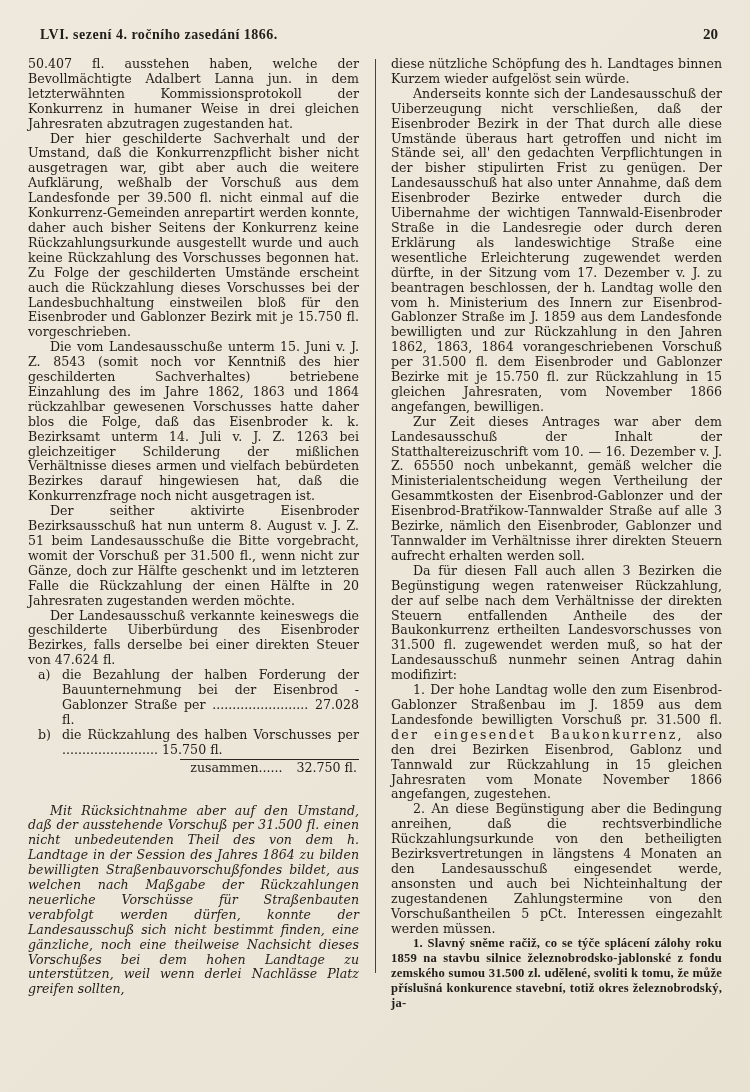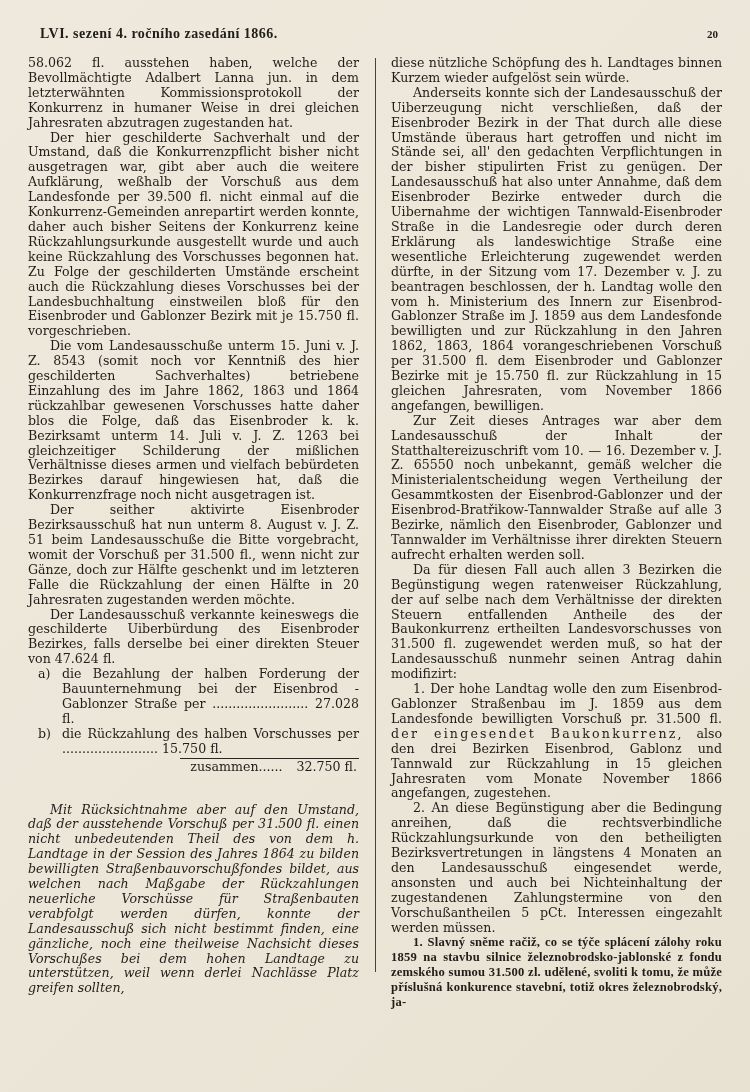--- a/index.html
+++ b/index.html
@@ -29,21 +29,21 @@
   .header-left {
     font-family: "Liberation Serif", serif;
     font-weight: bold;
     font-size: 14px;
     letter-spacing: 0.5px;
     white-space: nowrap;
   }
   .header-pagenum {
     font-family: "Liberation Serif", serif;
     font-weight: bold;
-    font-size: 11px;
+    font-size: 15px;
     padding-left: 30px;
   }
   .header-right {
     font-family: "DejaVu Serif", serif;
     font-weight: bold;
     font-size: 14.5px;
     white-space: nowrap;
   }
   .columns {
     display: flex;
@@ -100,21 +100,21 @@
 <div class="page">
 
   <div class="header-row">
     <div class="header-left">LVI. sezení 4. ročního zasedání 1866.</div>
     <div class="header-pagenum">20</div>
   </div>
 
   <div class="columns">
 
     <div class="col" lang="de">
-      <p>58.062 fl. ausstehen haben, welche der Bevollmächtigte Adalbert Lanna jun. in dem letzterwähnten Kommissionsprotokoll der Konkurrenz in humaner Weise in drei gleichen Jahresraten abzutragen zugestanden hat.</p>
+      <p>50.407 fl. ausstehen haben, welche der Bevollmächtigte Adalbert Lanna jun. in dem letzterwähnten Kommissionsprotokoll der Konkurrenz in humaner Weise in drei gleichen Jahresraten abzutragen zugestanden hat.</p>
       <p class="indent">Der hier geschilderte Sachverhalt und der Umstand, daß die Konkurrenzpflicht bisher nicht ausgetragen war, gibt aber auch die weitere Aufklärung, weßhalb der Vorschuß aus dem Landesfonde per 39.500 fl. nicht einmal auf die Konkurrenz-Gemeinden anrepartirt werden konnte, daher auch bisher Seitens der Konkurrenz keine Rückzahlungsurkunde ausgestellt wurde und auch keine Rückzahlung des Vorschusses begonnen hat. Zu Folge der geschilderten Umstände erscheint auch die Rückzahlung dieses Vorschusses bei der Landesbuchhaltung einstweilen bloß für den Eisenbroder und Gablonzer Bezirk mit je 15.750 fl. vorgeschrieben.</p>
       <p class="indent">Die vom Landesausschuße unterm 15. Juni v. J. Z. 8543 (somit noch vor Kenntniß des hier geschilderten Sachverhaltes) betriebene Einzahlung des im Jahre 1862, 1863 und 1864 rückzahlbar gewesenen Vorschusses hatte daher blos die Folge, daß das Eisenbroder k. k. Bezirksamt unterm 14. Juli v. J. Z. 1263 bei gleichzeitiger Schilderung der mißlichen Verhältnisse dieses armen und vielfach bebürdeten Bezirkes darauf hingewiesen hat, daß die Konkurrenzfrage noch nicht ausgetragen ist.</p>
       <p class="indent">Der seither aktivirte Eisenbroder Bezirksausschuß hat nun unterm 8. August v. J. Z. 51 beim Landesausschuße die Bitte vorgebracht, womit der Vorschuß per 31.500 fl., wenn nicht zur Gänze, doch zur Hälfte geschenkt und im letzteren Falle die Rückzahlung der einen Hälfte in 20 Jahresraten zugestanden werden möchte.</p>
       <p class="indent">Der Landesausschuß verkannte keineswegs die geschilderte Uiberbürdung des Eisenbroder Bezirkes, falls derselbe bei einer direkten Steuer von 47.624 fl.</p>
       <p class="list-item">
         <span class="marker">a)</span>
         <span>die Bezahlung der halben Forderung der Bauunternehmung bei der Eisenbrod - Gablonzer Straße per ........................ 27.028 fl.</span>
       </p>
       <p class="list-item">
         <span class="marker">b)</span>

